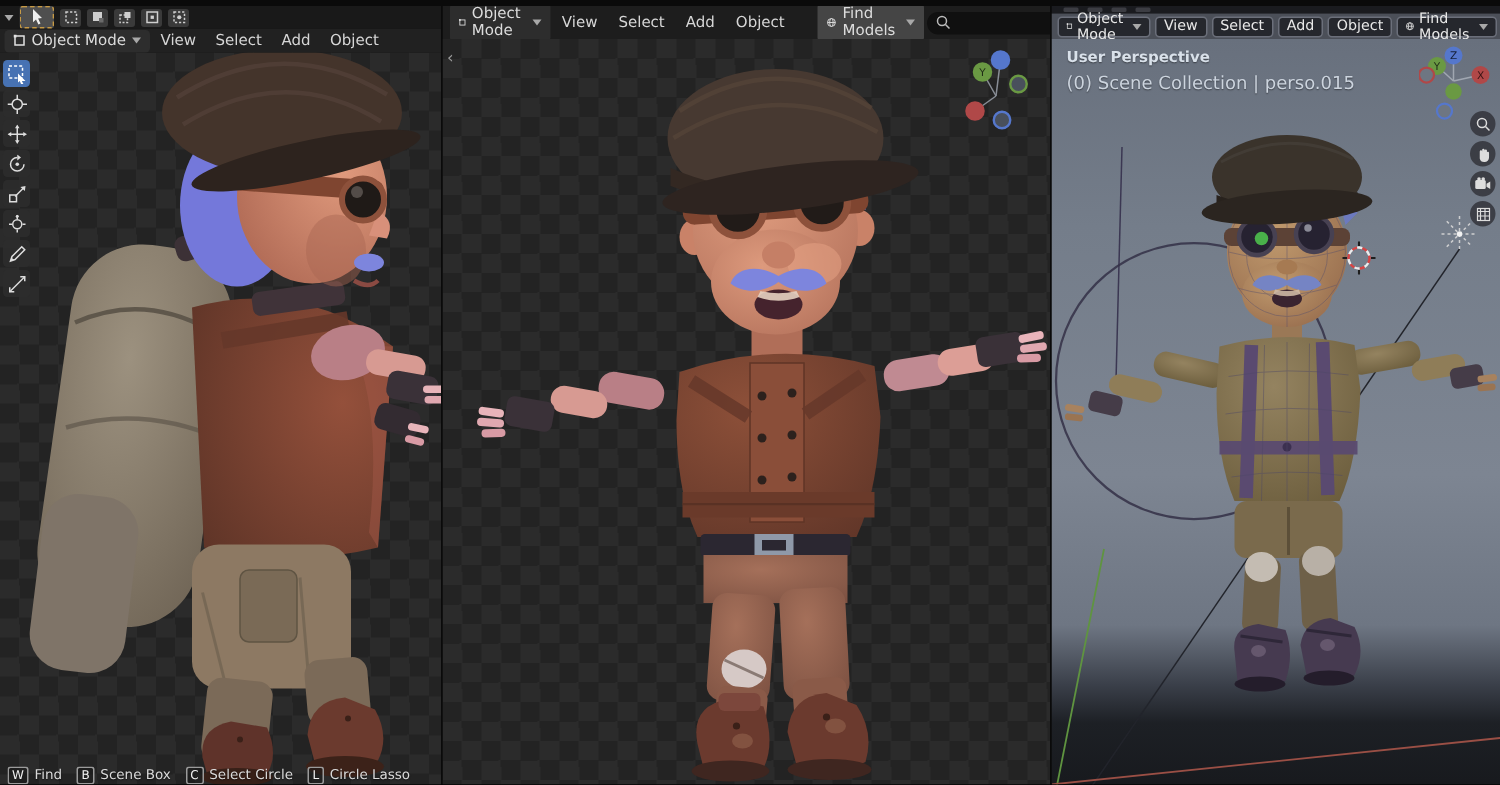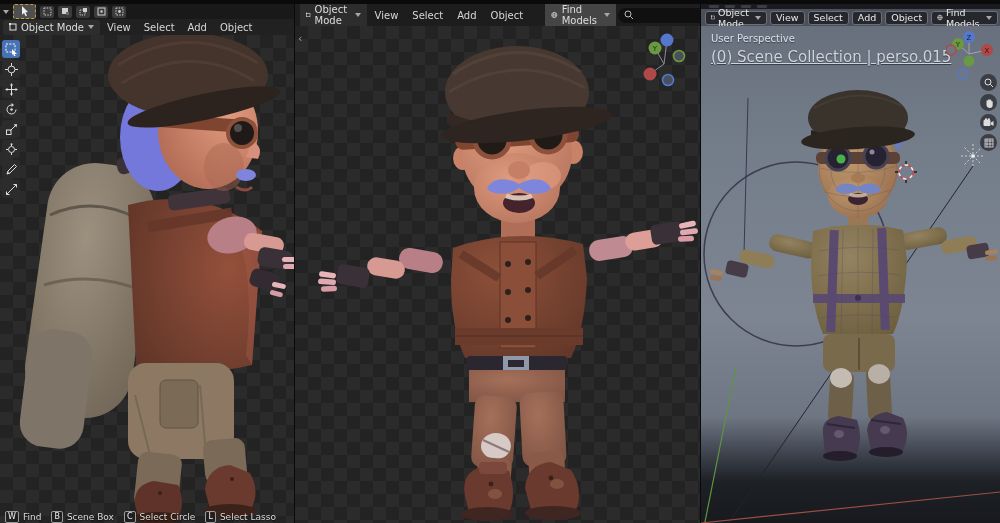--- a/index.html
+++ b/index.html
@@ -43,22 +43,22 @@
   .tool-btn.active{background:#4772b3;}
 
   
   .hints{position:absolute;left:5px;bottom:4px;display:flex;gap:10px;align-items:center;white-space:nowrap;width:310px;overflow:hidden;}
   .hint{display:flex;align-items:center;gap:4px;}
   .key{font-size:8px;line-height:10px;color:#f0f0f0;border:1px solid #9b9b9b;border-radius:2px;padding:0 2px;background:rgba(25,25,25,.55);}
   .hint-label{font-size:9px;color:#dadada;text-shadow:0 1px 1px rgba(0,0,0,.6);}
 
   .collapse-arrow{position:absolute;left:3px;top:8px;color:#9a9a9a;font-size:11px;line-height:10px;}
   .overlay-text{position:absolute;left:10px;top:7px;}
-  .overlay-text .l1{font-size:10px;color:#d9e1ea;text-shadow:0 1px 1px rgba(0,0,0,.45);}
-  .overlay-text .l2{margin-top:4px;font-size:15px;color:#ccd4de;text-shadow:0 1px 1px rgba(0,0,0,.45);text-decoration:underline;}
+  .overlay-text .l1{font-size:10px;color:#d9e1ea;text-shadow:0 1px 1px rgba(0,0,0,.45);font-weight:bold;}
+  .overlay-text .l2{margin-top:4px;font-size:12px;color:#ccd4de;text-shadow:0 1px 1px rgba(0,0,0,.45);}
 
   .nav-gizmo{position:absolute;}
   #gizmo-mid{right:12px;top:6px;}
   #gizmo-right{right:4px;top:2px;}
   .side-icons{position:absolute;right:3px;top:48px;display:flex;flex-direction:column;gap:3px;}
   .side-btn{width:17px;height:17px;border-radius:50%;background:rgba(52,54,60,.88);display:flex;align-items:center;justify-content:center;}
 
   .scene-svg{position:absolute;left:0;top:0;}
   .edge-strip{position:absolute;left:0;bottom:0;width:170px;height:4px;background:#0b0b0b;}
 </style>
@@ -261,21 +261,21 @@
         <span class="hint">
             <span class="key">B</span>
             <span class="hint-label">Scene Box</span>
           </span>
         <span class="hint">
             <span class="key">C</span>
             <span class="hint-label">Select Circle</span>
           </span>
         <span class="hint">
             <span class="key">L</span>
-            <span class="hint-label">Select Lasso</span>
+            <span class="hint-label">Circle Lasso</span>
           </span>
 
       </div>
     </div>
   </div>
 
   <div class="win" id="win-mid">
     <div class="hdr">
       <span class="pill">
         <svg width="8" height="8" viewBox="0 0 8 8">

